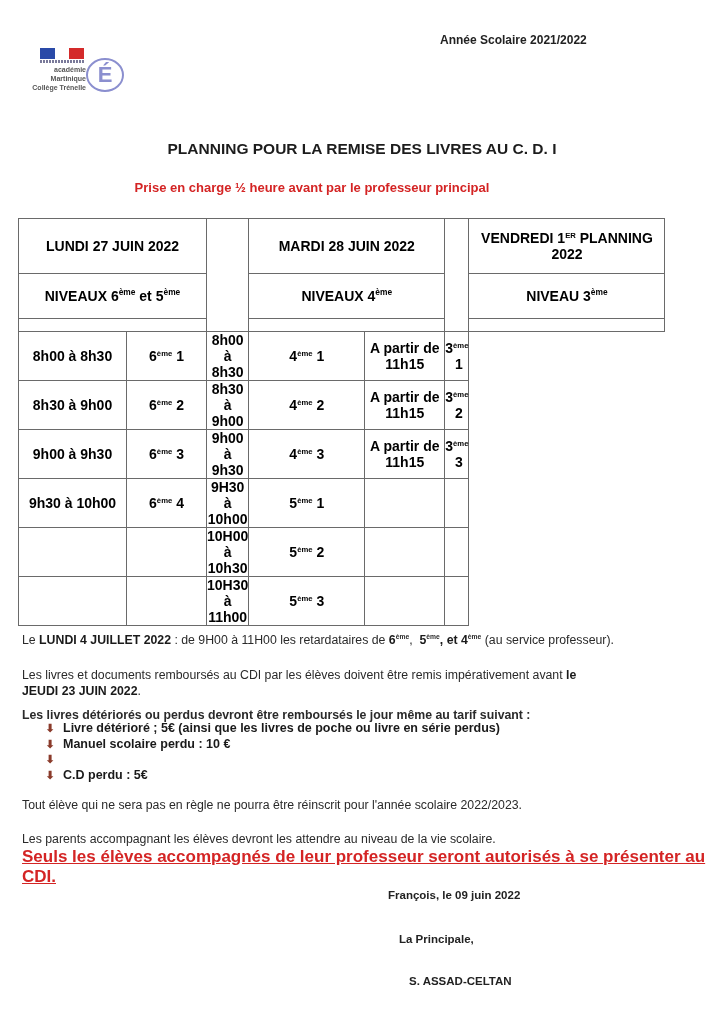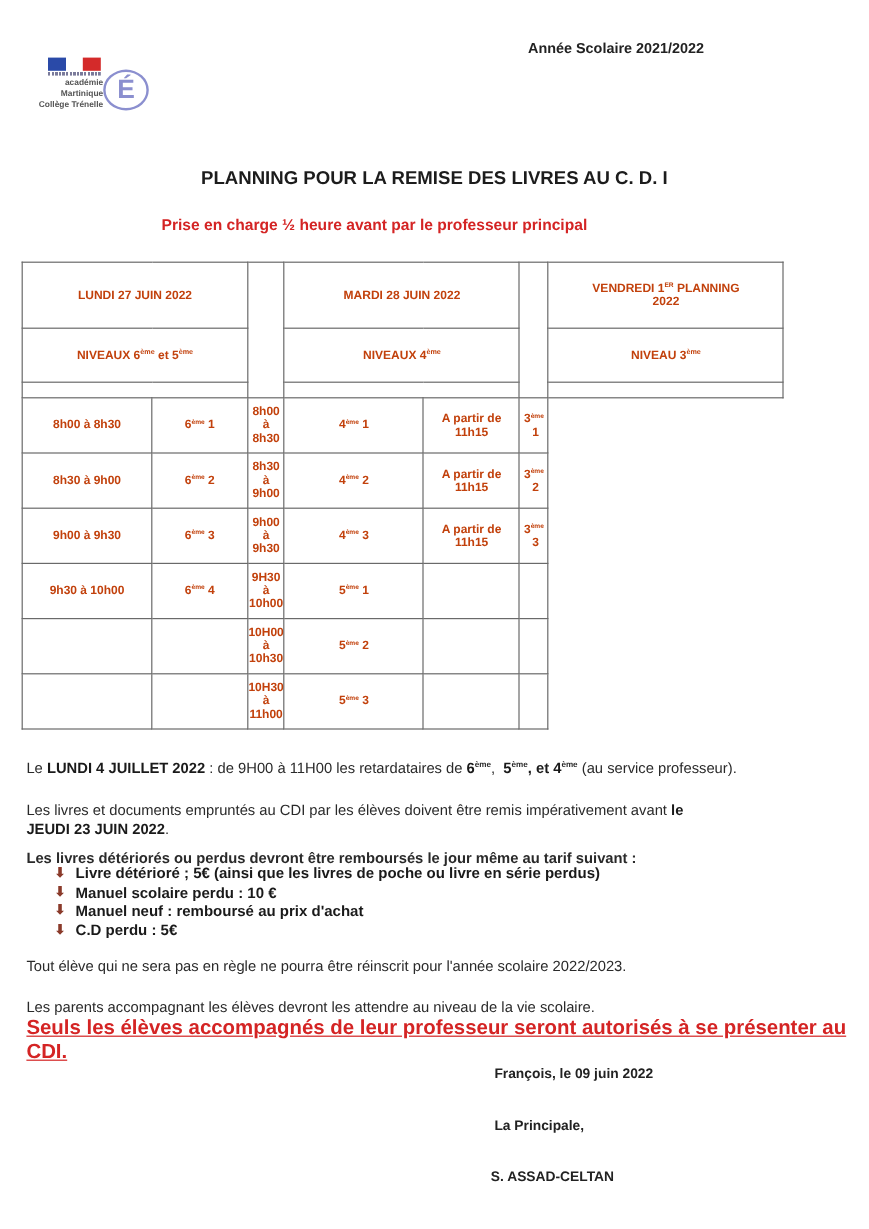--- a/index.html
+++ b/index.html
@@ -17,21 +17,21 @@
   .logo-e { position: absolute; left: 56px; top: 12px; width: 34px; height: 30px; border: 2px solid #8b8fcf;
             border-radius: 50%; color: #8b8fcf; font-weight: bold; font-size: 22px; line-height: 30px; text-align: center; }
 
   .year { left: 440px; top: 33px; font-size: 12px; font-weight: bold; color: #222; }
   .title { left: 0; width: 724px; top: 140px; text-align: center; font-size: 15.5px; font-weight: bold; color: #1c1c1c; }
   .subtitle { left: 0; width: 624px; top: 180px; text-align: center; font-size: 13px; font-weight: bold; color: #d42424; }
 
   
   table.plan { position: absolute; left: 18px; top: 218px; border-collapse: collapse; table-layout: fixed; }
   table.plan td { border: 1.5px solid #6a6a6a; padding: 0; text-align: center; vertical-align: middle;
-                  font-weight: bold; font-size: 10px; color: #c2410c; }
+                  font-weight: bold; font-size: 14px; color: #000000; }
   td.gap { border-top: 1.5px solid #6a6a6a; border-bottom: 1.5px solid #6a6a6a; }
   .day-cell { font-size: 13px; }
   .niv-cell { font-size: 14px; }
   sup { font-size: 0.55em; vertical-align: 0.7em; line-height: 0; font-weight: bold; }
   .niv-cell sup { font-size: 0.6em; }
   tr.h-day td { height: 54px; }
   tr.h-niv td { height: 44px; }
   tr.h-sp td { height: 12px; }
   tr.h-row td { height: 45px; }
 
@@ -155,44 +155,43 @@
         <td><span></span><sup></sup><span style="white-space: pre;"></span></td>
       </tr>
     </tbody>
 </table>
 
 <div class="abs para" style="top:632px; white-space:nowrap;">
   <span>Le </span><b>LUNDI 4 JUILLET 2022</b><span> : de 9H00 à 11H00 les retardataires de </span><b>6</b><sup>ème</sup><span style="white-space:pre">,  </span><b>5</b><sup>ème</sup><b style="white-space:pre">, et </b><b>4</b><sup>ème</sup><span> (au service professeur).</span>
 </div>
 
 <div class="abs para" style="top:667px; width:620px;">
-  <span>Les livres et documents empruntés au CDI par les élèves doivent être remis impérativement avant </span><b>le</b><br>
+  <span>Les livres et documents remboursés au CDI par les élèves doivent être remis impérativement avant </span><b>le</b><br>
   <b>JEUDI 23 JUIN 2022</b><span>.</span>
 </div>
 
 <div class="abs para" style="top:707px;font-weight:bold;">Les livres détériorés ou perdus devront être remboursés le jour même au tarif suivant :</div>
 
 <div class="abs bullets">
   <div class="bullet">
       <span class="arrow">⬇︎</span>
       <span>Livre détérioré ; 5€ (ainsi que les livres de poche ou livre en série perdus)</span>
     </div>
   <div class="bullet">
       <span class="arrow">⬇︎</span>
       <span>Manuel scolaire perdu : 10 €</span>
     </div>
   <div class="bullet">
       <span class="arrow">⬇︎</span>
-      <span>Manuel neuf : remboursé au prix d'achat</span>
     </div>
   <div class="bullet">
       <span class="arrow">⬇︎</span>
       <span>C.D perdu : 5€</span>
     </div>
 </div>
 
 <div class="abs para" style="top:797px;">Tout élève qui ne sera pas en règle ne pourra être réinscrit pour l'année scolaire 2022/2023.</div>
 <div class="abs para" style="top:831px;">Les parents accompagnant les élèves devront les attendre au niveau de la vie scolaire.</div>
 <div class="abs warn">Seuls les élèves accompagnés de leur professeur seront autorisés à se présenter au CDI.</div>
 
-<div class="abs sig" style="left:412px; top:889px;">François, le 09 juin 2022</div>
-<div class="abs sig" style="left:412px; top:933px;">La Principale,</div>
+<div class="abs sig" style="left:388px; top:889px;">François, le 09 juin 2022</div>
+<div class="abs sig" style="left:399px; top:933px;">La Principale,</div>
 <div class="abs sig" style="left:409px; top:975px;">S. ASSAD-CELTAN</div>
 
 </body></html>

